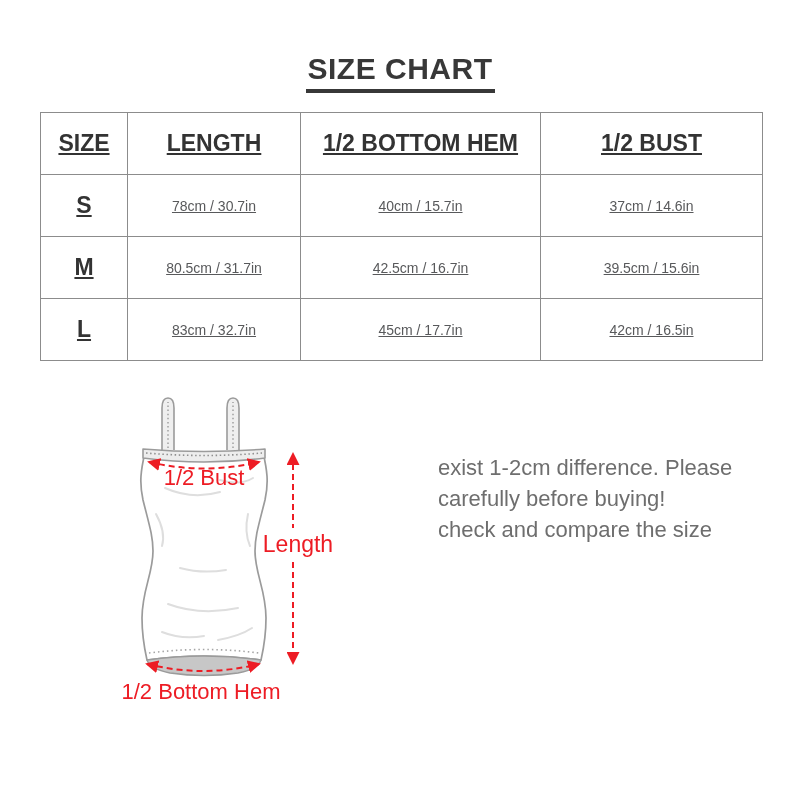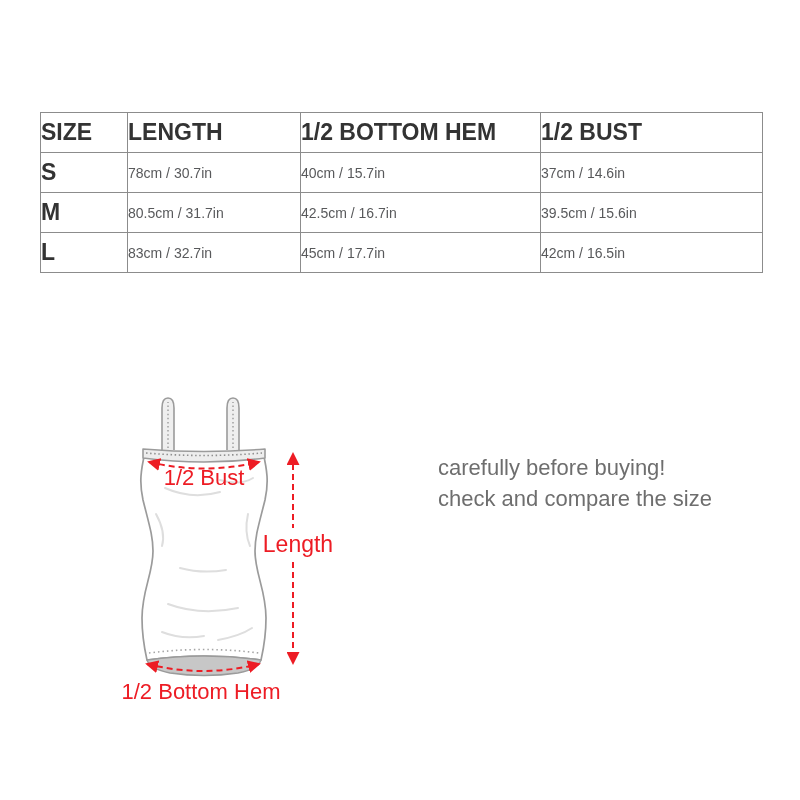--- a/index.html
+++ b/index.html
@@ -12,42 +12,45 @@
   .title-wrap h1{
     display:inline-block;margin:0;font-size:30px;font-weight:bold;color:#383838;
     letter-spacing:.5px;border-bottom:4px solid #383838;padding:0 2px 4px 2px;line-height:1.1;
   }
   
   table.size-chart{
     position:absolute;left:40px;top:112px;width:722px;
     border-collapse:collapse;table-layout:fixed;
   }
   table.size-chart th,table.size-chart td{
-    border:1px solid #8c8c8c;text-align:left;vertical-align:middle;
-    padding:0;height:39px;background:#ffffff;
+    border:1px solid #8c8c8c;text-align:center;vertical-align:middle;
+    padding:11px;height:39px;background:#ffffff;text-decoration:underline;
   }
   table.size-chart th{font-size:23px;font-weight:bold;color:#333333;}
   td.size-cell{font-size:23px;font-weight:bold;color:#333333;}
   td.val-cell{font-size:14px;font-weight:normal;color:#58595b;}
   col.c-size{width:87px;} col.c-length{width:173px;} col.c-hem{width:240px;} col.c-bust{width:222px;}
   
   .dress-svg{position:absolute;left:120px;top:388px;}
   .dress-svg text{font-family:"Liberation Sans","DejaVu Sans",sans-serif;}
   
   .note{
     position:absolute;left:438px;top:452px;width:330px;
     font-size:22px;line-height:31px;color:#6e6e6e;
   }
   .note .note-label{font-weight:bold;color:#454545;margin-right:7px;}
 </style>
 </head>
 <body>
 
 <div class="canvas">
 
+  <div class="title-wrap">
+    <h1>SIZE CHART</h1>
+  </div>
 
   <table class="size-chart">
     <colgroup>
         <col class="c-size">
         <col class="c-length">
         <col class="c-hem">
         <col class="c-bust">
       </colgroup>
     <thead>
       <tr>
@@ -117,17 +120,18 @@
 
     <path d="M173,66 L173,140" fill="none" stroke="#ed1c24" stroke-width="2" stroke-dasharray="6,4" marker-start="url(#arr)"></path>
     <text x="178" y="164" text-anchor="middle" font-size="23" fill="#ed1c24">Length</text>
     <path d="M173,174 L173,275" fill="none" stroke="#ed1c24" stroke-width="2" stroke-dasharray="6,4" marker-end="url(#arr)"></path>
 
     <path d="M27,276 Q84,290 139,276" fill="none" stroke="#ed1c24" stroke-width="2" stroke-dasharray="6,4" marker-start="url(#arr)" marker-end="url(#arr)"></path>
     <text x="81" y="311" text-anchor="middle" font-size="22" fill="#ed1c24">1/2 Bottom Hem</text>
   </svg>
 
   <div class="note">
+    <div class="note-line">exist 1-2cm difference. Please</div>
     <div class="note-line">carefully before buying!</div>
     <div class="note-line">check and compare the size</div>
   </div>
 
 </div>
 
 </body></html>

